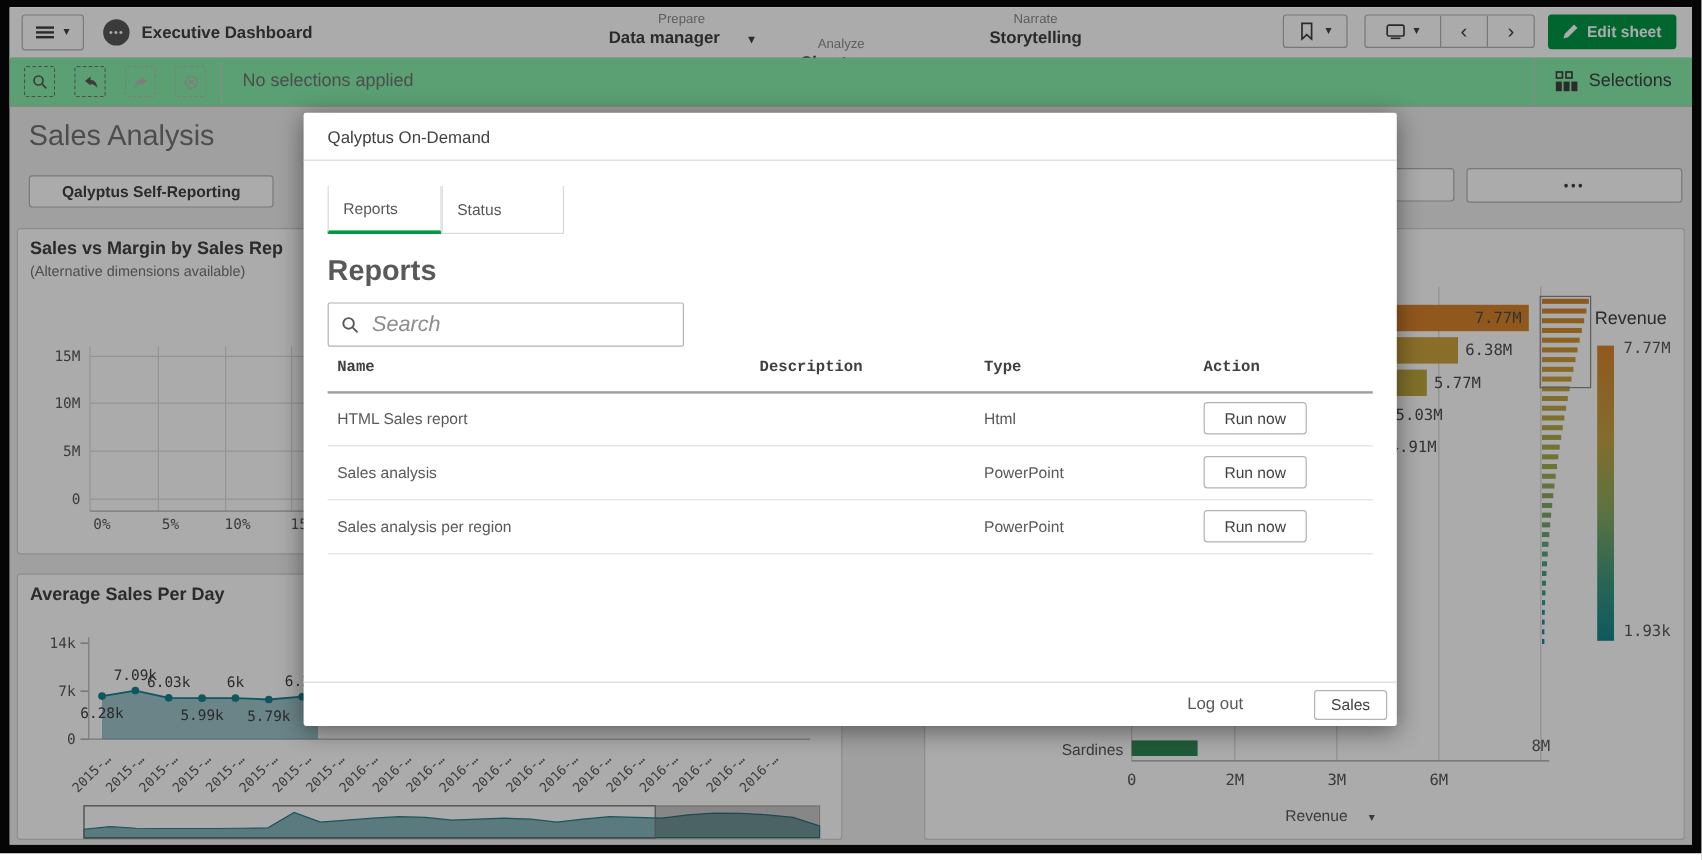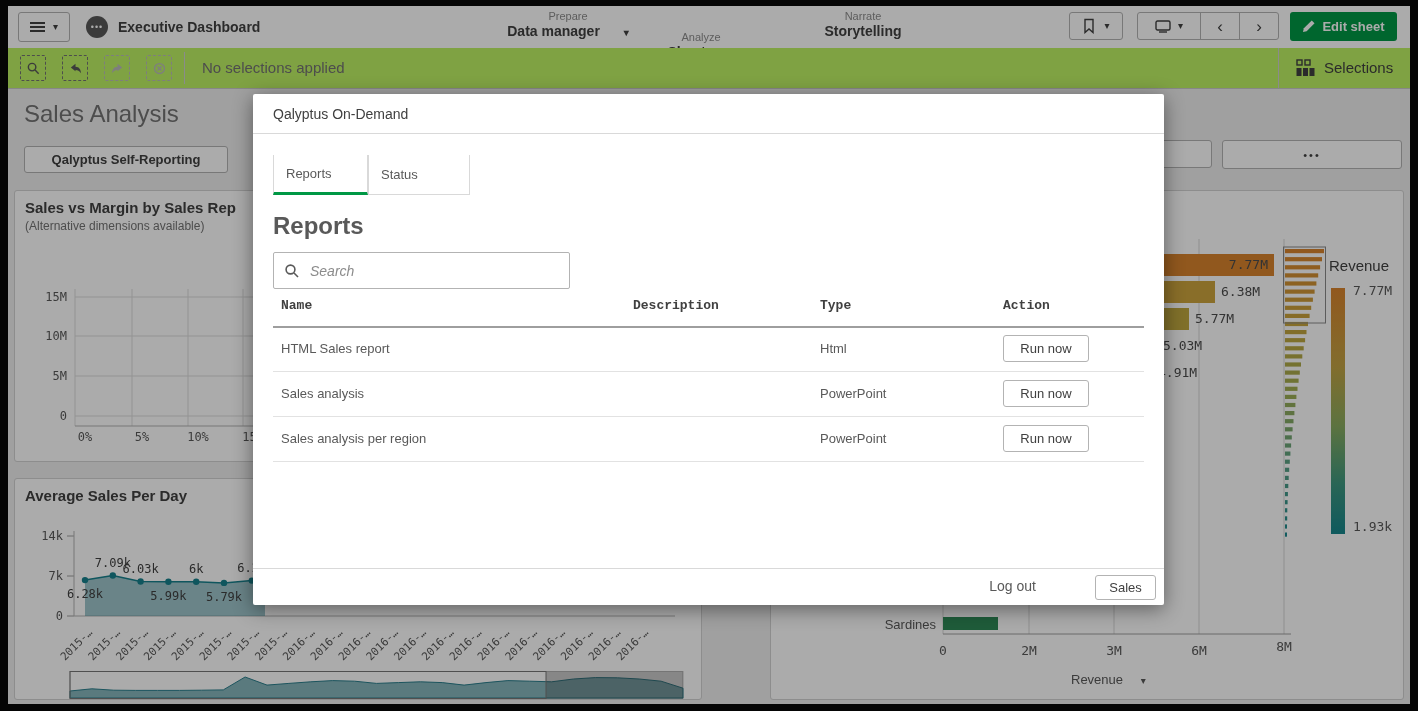--- a/index.html
+++ b/index.html
@@ -19,21 +19,21 @@
               display:flex;align-items:center;justify-content:center;font-size:9px;letter-spacing:1px;}
   .app-title{font-size:14px;font-weight:700;color:#404040;line-height:42px;}
   .nav-item{top:0;height:42px;text-align:center;cursor:pointer;}
   .nav-small{font-size:11px;color:#8c8c8c;margin-top:4px;}
   .nav-big{font-size:14px;font-weight:700;color:#404040;margin-top:1px;}
   .nav-underline{position:absolute;left:0;bottom:0;width:100%;height:3px;}
   .grp-divider{width:1px;height:100%;background:#b3b3b3;}
   .chev{font-size:17px;color:#404040;line-height:1;}
   .edit-btn{color:#fff;font-size:13px;font-weight:700;gap:7px;border:none;}
   
-  .selbar{left:0;top:42px;width:1402px;height:40px;background:#bef264;border-bottom:1px solid #c9c9c9;}
+  .selbar{left:0;top:42px;width:1402px;height:40px;background:#86efac;border-bottom:1px solid #c9c9c9;}
   .selicon{width:26px;height:26px;border:1px dashed #737373;border-radius:2px;box-sizing:border-box;
            display:flex;align-items:center;justify-content:center;cursor:pointer;background:transparent;}
   .selicon.disabled{border-color:#bdbdbd;}
   .vdiv{width:1px;background:#cfcfcf;}
   .selstatus{font-size:15px;color:#737373;line-height:40px;}
   .seltool-label{font-size:15px;color:#404040;line-height:40px;cursor:pointer;}
   
   .sheet-title{font-size:24px;color:#737373;}
   .card{background:#fff;border:1px solid #d2d2d2;border-radius:3px;box-sizing:border-box;}
   .card-title{font-size:15px;font-weight:700;color:#404040;}
@@ -48,21 +48,21 @@
   .modal{left:245px;top:88px;width:911px;height:511px;background:#fff;border-radius:2px;
          box-shadow:0 4px 20px rgba(0,0,0,0.45);z-index:60;}
   .modal-header{left:0;top:0;width:100%;height:40px;border-bottom:1px solid #d9d9d9;box-sizing:border-box;}
   .modal-title{font-size:14px;color:#404040;line-height:40px;}
   .tab{top:61px;height:40px;box-sizing:border-box;border:1px solid #d9d9d9;border-top:none;
        font-size:13px;color:#595959;display:flex;align-items:center;padding-left:12px;cursor:pointer;background:#fff;}
   .tab.active{border-bottom:3px solid #009845;}
   .modal-h1{font-size:24px;font-weight:700;color:#595959;}
   .searchbox{border:1px solid #b3b3b3;border-radius:2px;box-sizing:border-box;display:flex;align-items:center;background:#fff;}
   .searchbox input{border:none;outline:none;flex:1;font-family:"Liberation Sans",sans-serif;
-                   font-size:14px;color:#be185d;background:transparent;}
+                   font-size:18px;color:#be185d;background:transparent;}
   .searchbox input::placeholder{font-style:italic;color:#8c8c8c;}
   .th{font-size:13px;font-weight:700;color:#404040;font-family:Liberation Mono, monospace;}
   .td{font-size:13px;color:#595959;}
   .mrow{left:20px;width:871px;height:45px;border-bottom:1px solid #e2e2e2;}
   .runnow{position:absolute;left:730px;top:9px;width:86px;height:27px;font-size:13px;color:#404040;}
   .modal-footer{left:0;bottom:0;width:100%;height:37px;border-top:1px solid #d9d9d9;box-sizing:border-box;}
   .logout{font-size:14px;color:#595959;background:none;border:none;cursor:pointer;font-family:inherit;}
   .closebtn{width:61px;height:25px;font-size:13px;color:#404040;}
 </style>
 </head>
@@ -318,21 +318,21 @@
         <rect x="514" y="333.4" width="2.0" height="4.2" fill="rgb(36,141,142)"></rect>
         <rect x="514" y="341.5" width="2.0" height="4.2" fill="rgb(29,138,143)"></rect>
         <rect x="512.5" y="56" width="42" height="76" fill="none" stroke="#8a8a8a"></rect>
       </svg>
     <div class="abs" style="right:467px;top:426px;font-size:13px;color:#595959;">Sardines</div>
     <div class="abs" style="left:172px;top:426px;width:55px;height:13px;background:#2f8a57;"></div>
     <div class="abs xtick3" style="left:172px;top:452px;">0</div>
     <div class="abs xtick3" style="left:258px;top:452px;">2M</div>
     <div class="abs xtick3" style="left:343px;top:452px;">3M</div>
     <div class="abs xtick3" style="left:428px;top:452px;">6M</div>
-    <div class="abs xtick3" style="left:513px;top:448px;">8M</div>
+    <div class="abs xtick3" style="left:513px;top:424px;">8M</div>
     <div class="abs" style="left:300px;top:481px;font-size:13px;color:#595959;">
       <span>Revenue</span>
       <span class="caret" style="margin-left:14px;color:#595959;">▾</span>
     </div>
     <div class="abs" style="left:558px;top:66px;font-size:15px;color:#404040;">Revenue</div>
     <div class="abs legend-grad" style="left:560px;top:97px;width:14px;height:246px;"></div>
     <div class="abs" style="left:582px;top:92px;font:13px 'DejaVu Sans Mono',monospace;color:#595959;">7.77M</div>
     <div class="abs" style="left:582px;top:328px;font:13px 'DejaVu Sans Mono',monospace;color:#595959;">1.93k</div>
   </div>
 

